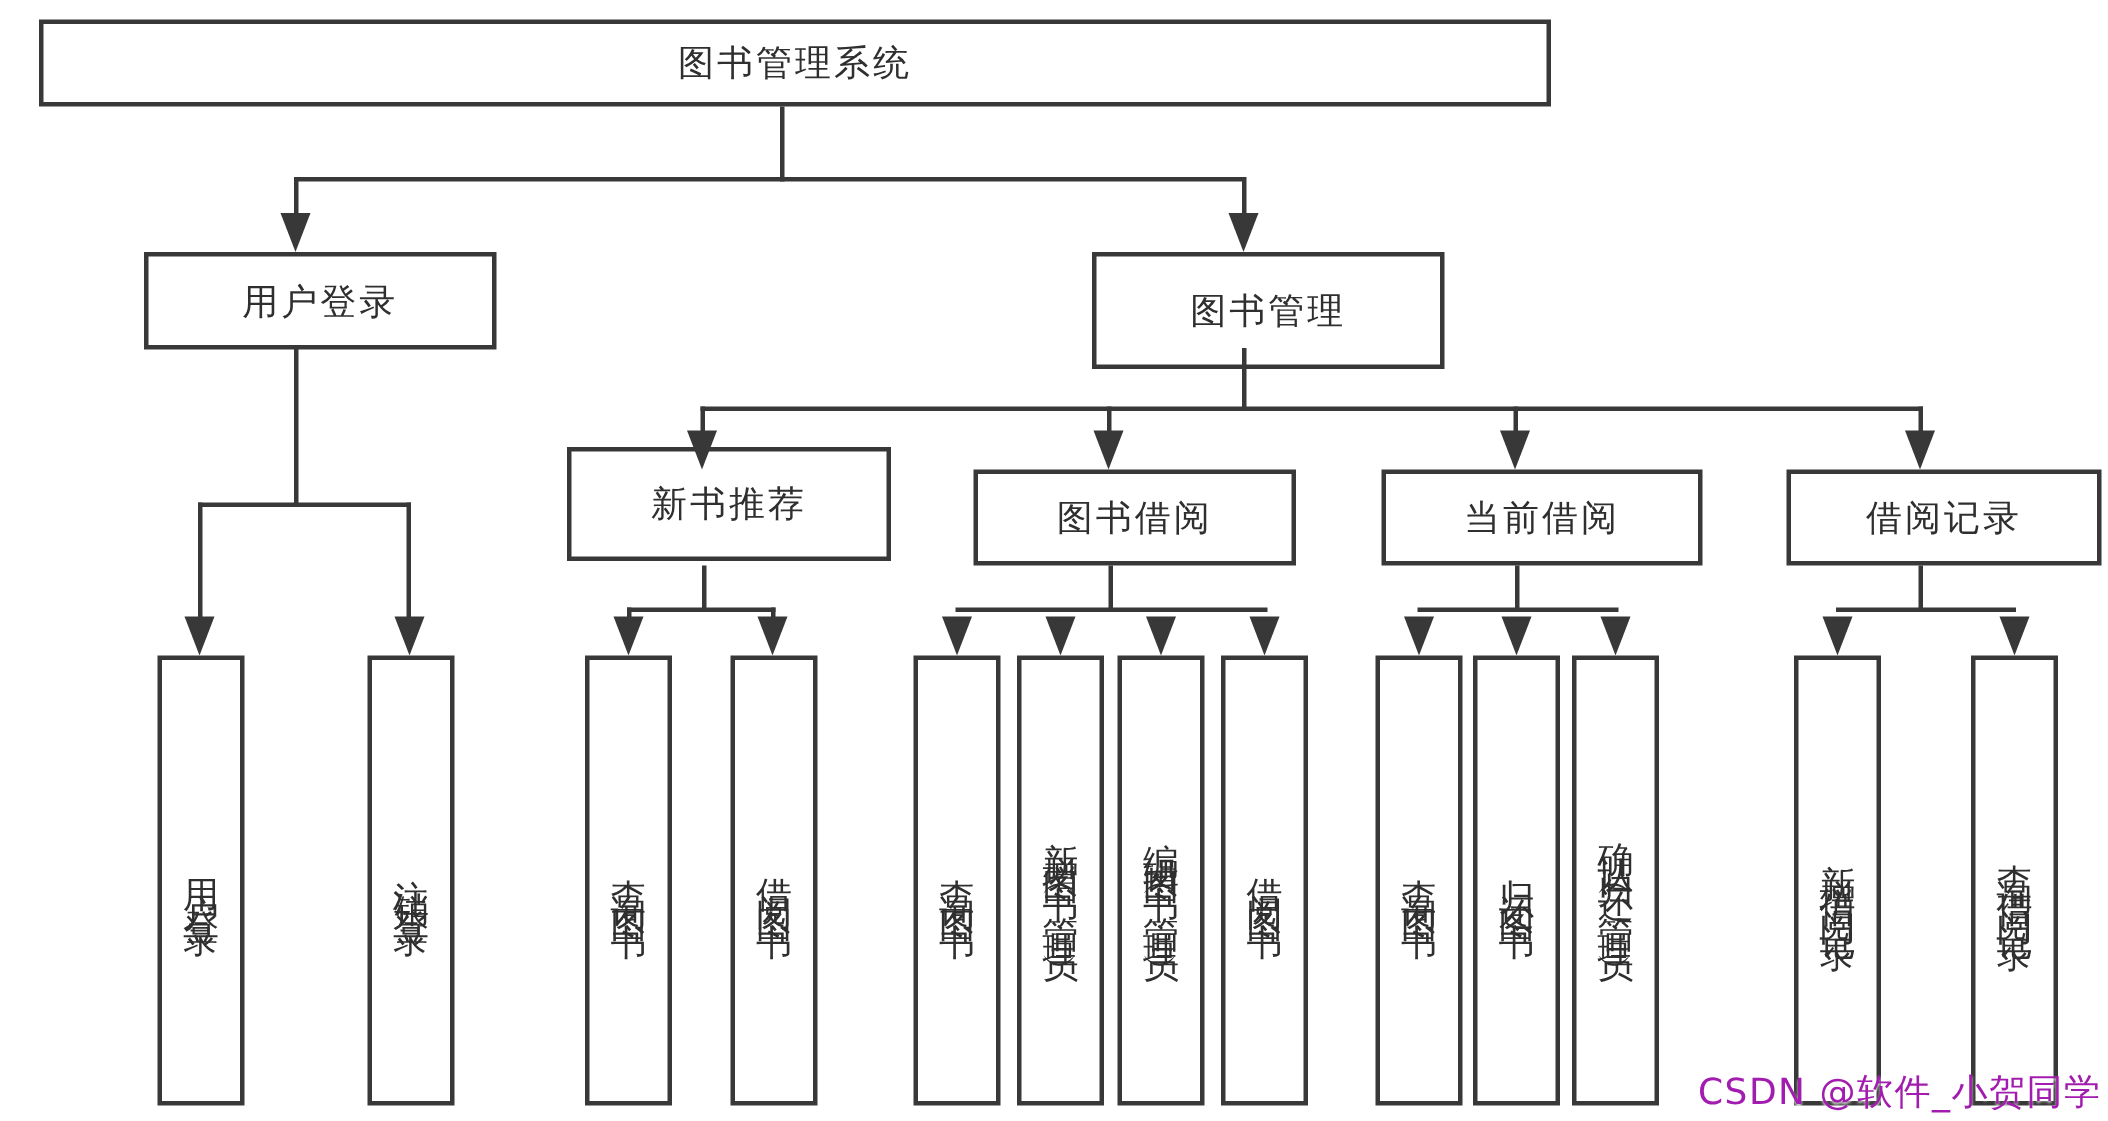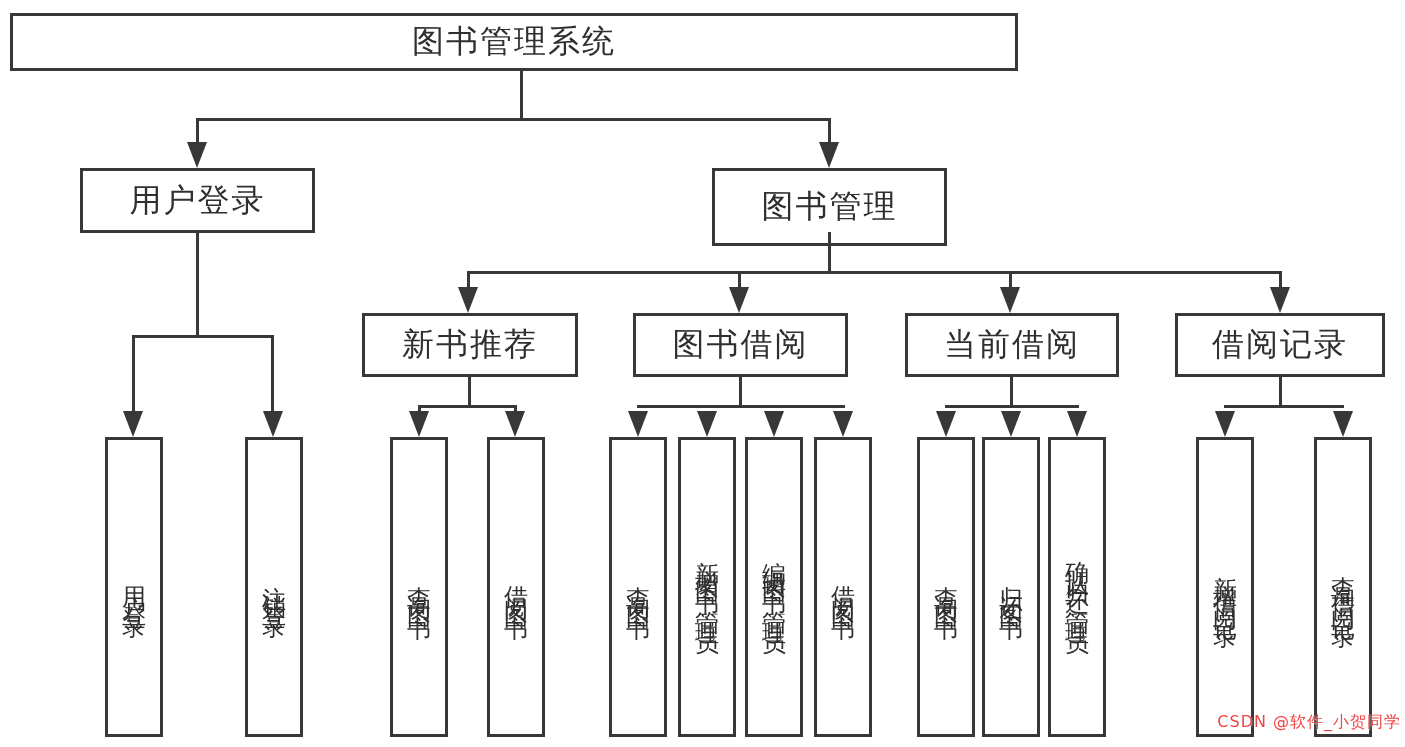--- a/index.html
+++ b/index.html
@@ -5,49 +5,49 @@
   html,body { margin:0; padding:0; background:#ffffff; }
   .canvas {
     position:relative; width:1405px; height:747px; background:#ffffff;
     font-family:"DejaVu Sans", sans-serif; overflow:hidden; color:#2f2f2f;
   }
   .box {
     position:absolute; box-sizing:border-box; background:#ffffff;
     border:3px solid #383838; display:flex; align-items:center; justify-content:center;
     text-align:center;
   }
-  .hbox { font-size:32px; letter-spacing:2px; }
+  .hbox { font-size:24px; letter-spacing:2px;margin-left:16px; }
   .vbox {
     top:437px; width:58px; height:300px;
     writing-mode:vertical-rl; text-orientation:mixed;
     font-size:24px; letter-spacing:10px; line-height:1;
   }
   .vline { position:absolute; width:3px; background:#383838; }
   .hline { position:absolute; height:3px; background:#383838; }
   .arrow {
     position:absolute; width:0; height:0;
     border-left:10px solid transparent; border-right:10px solid transparent;
     border-top:26px solid #383838;
   }
   .watermark {
-    position:absolute; right:4px; top:712px; font-size:16px; letter-spacing:1px;
-    color:#ef4444; text-shadow:0 1px 2px rgba(255,255,255,0.9); white-space:nowrap;
+    position:absolute; right:4px; top:712px; font-size:24px; letter-spacing:1px;
+    color:#a21caf; text-shadow:0 1px 2px rgba(255,255,255,0.9); white-space:nowrap;
   }
 </style>
 </head>
 <body>
 
 <div class="canvas">
 
   <div class="box hbox" style="left:10px;top:13px;width:1008px;height:58px">图书管理系统</div>
 
   <div class="box hbox" style="left:80px;top:168px;width:235px;height:65px">用户登录</div>
   <div class="box hbox" style="left:712px;top:168px;width:235px;height:78px">图书管理</div>
 
-  <div class="box hbox" style="left:362px;top:313px;width:216px;height:64px">新书推荐</div>
+  <div class="box hbox" style="left:362px;top:298px;width:216px;height:76px">新书推荐</div>
   <div class="box hbox" style="left:633px;top:313px;width:215px;height:64px">图书借阅</div>
   <div class="box hbox" style="left:905px;top:313px;width:214px;height:64px">当前借阅</div>
   <div class="box hbox" style="left:1175px;top:313px;width:210px;height:64px">借阅记录</div>
 
   <div class="box vbox" style="left:105px">用户登录</div>
   <div class="box vbox" style="left:245px">注销登录</div>
 
   <div class="box vbox" style="left:390px">查询图书</div>
   <div class="box vbox" style="left:487px">借阅图书</div>
 

